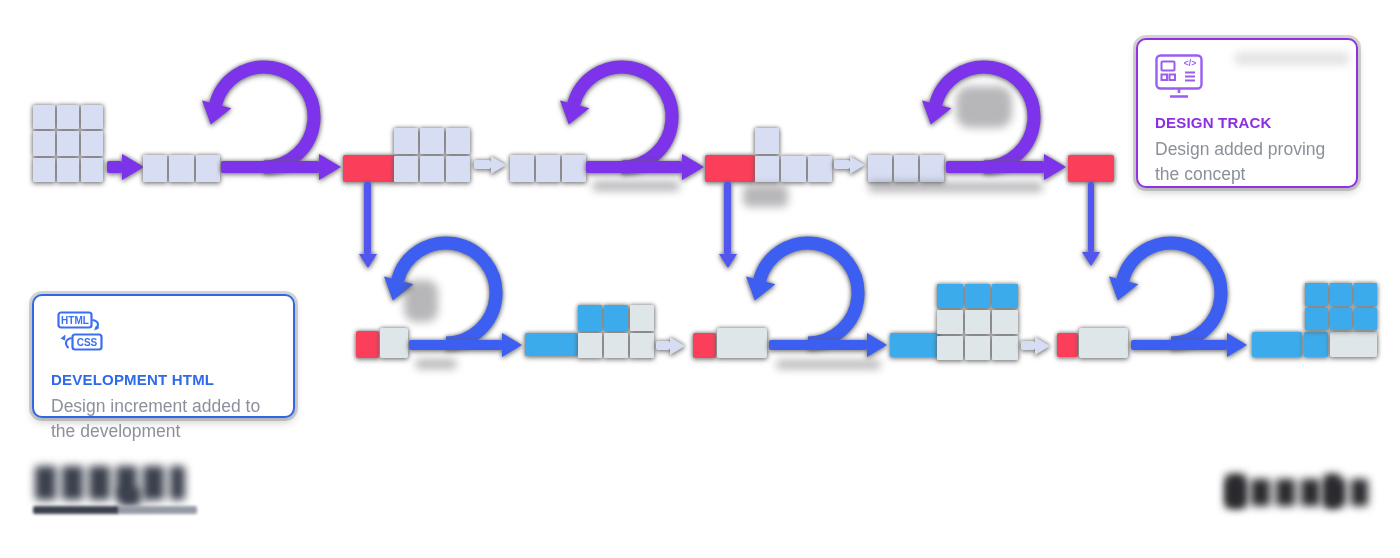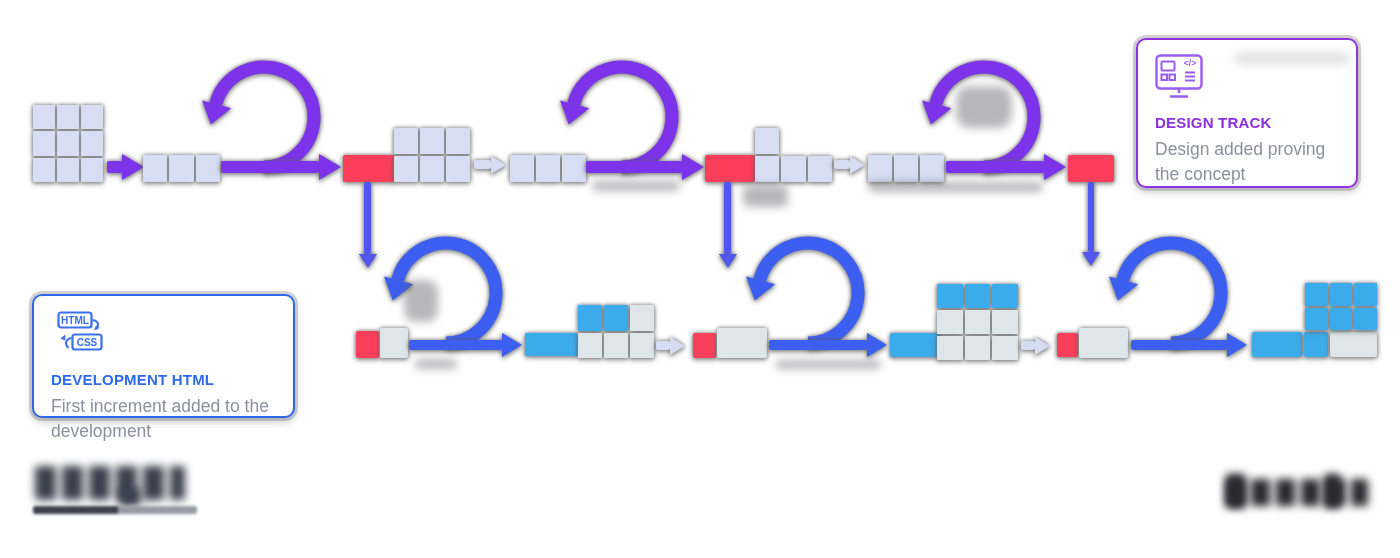--- a/index.html
+++ b/index.html
@@ -232,21 +232,21 @@
       <rect x="7.5" y="2.5" width="33" height="15" rx="2.5" fill="none" stroke="var(--devicon)" stroke-width="2.2"></rect>
       <text x="24" y="14" text-anchor="middle" font-size="10" font-weight="bold" fill="var(--devicon)">HTML</text>
       <path d="M41.5 10 c6 1 7 5 3.5 9" fill="none" stroke="var(--devicon)" stroke-width="2"></path>
       <polygon points="43,20.5 48.5,18 45,15.5" fill="var(--devicon)"></polygon>
       <rect x="21.5" y="24.5" width="29" height="15" rx="2.5" fill="none" stroke="var(--devicon)" stroke-width="2.2"></rect>
       <text x="36" y="36" text-anchor="middle" font-size="10" font-weight="bold" fill="var(--devicon)">CSS</text>
       <path d="M20.5 28 c-6.5 1.5 -7 6 -3 10" fill="none" stroke="var(--devicon)" stroke-width="2"></path>
       <polygon points="14.5,24.5 9.5,28.5 14,30.5" fill="var(--devicon)"></polygon>
     </svg>
     <h2>DEVELOPMENT HTML</h2>
-    <p style="width:228px;">First increment added to the development</p>
+    <p style="width:228px;">Design increment added to the development</p>
   </div>
 
   <div class="sm" style="left:592px;top:181px;width:88px;height:10px;"></div>
   <div class="sm" style="left:868px;top:182px;width:175px;height:10px;"></div>
   <div class="sm" style="left:956px;top:86px;width:56px;height:42px;border-radius:14px;"></div>
   <div class="sm" style="left:404px;top:280px;width:34px;height:42px;border-radius:12px;"></div>
   <div class="sm" style="left:743px;top:185px;width:45px;height:22px;"></div>
   <div class="sm" style="left:776px;top:360px;width:105px;height:9px;"></div>
   <div class="sm" style="left:415px;top:359px;width:42px;height:10px;"></div>
 

